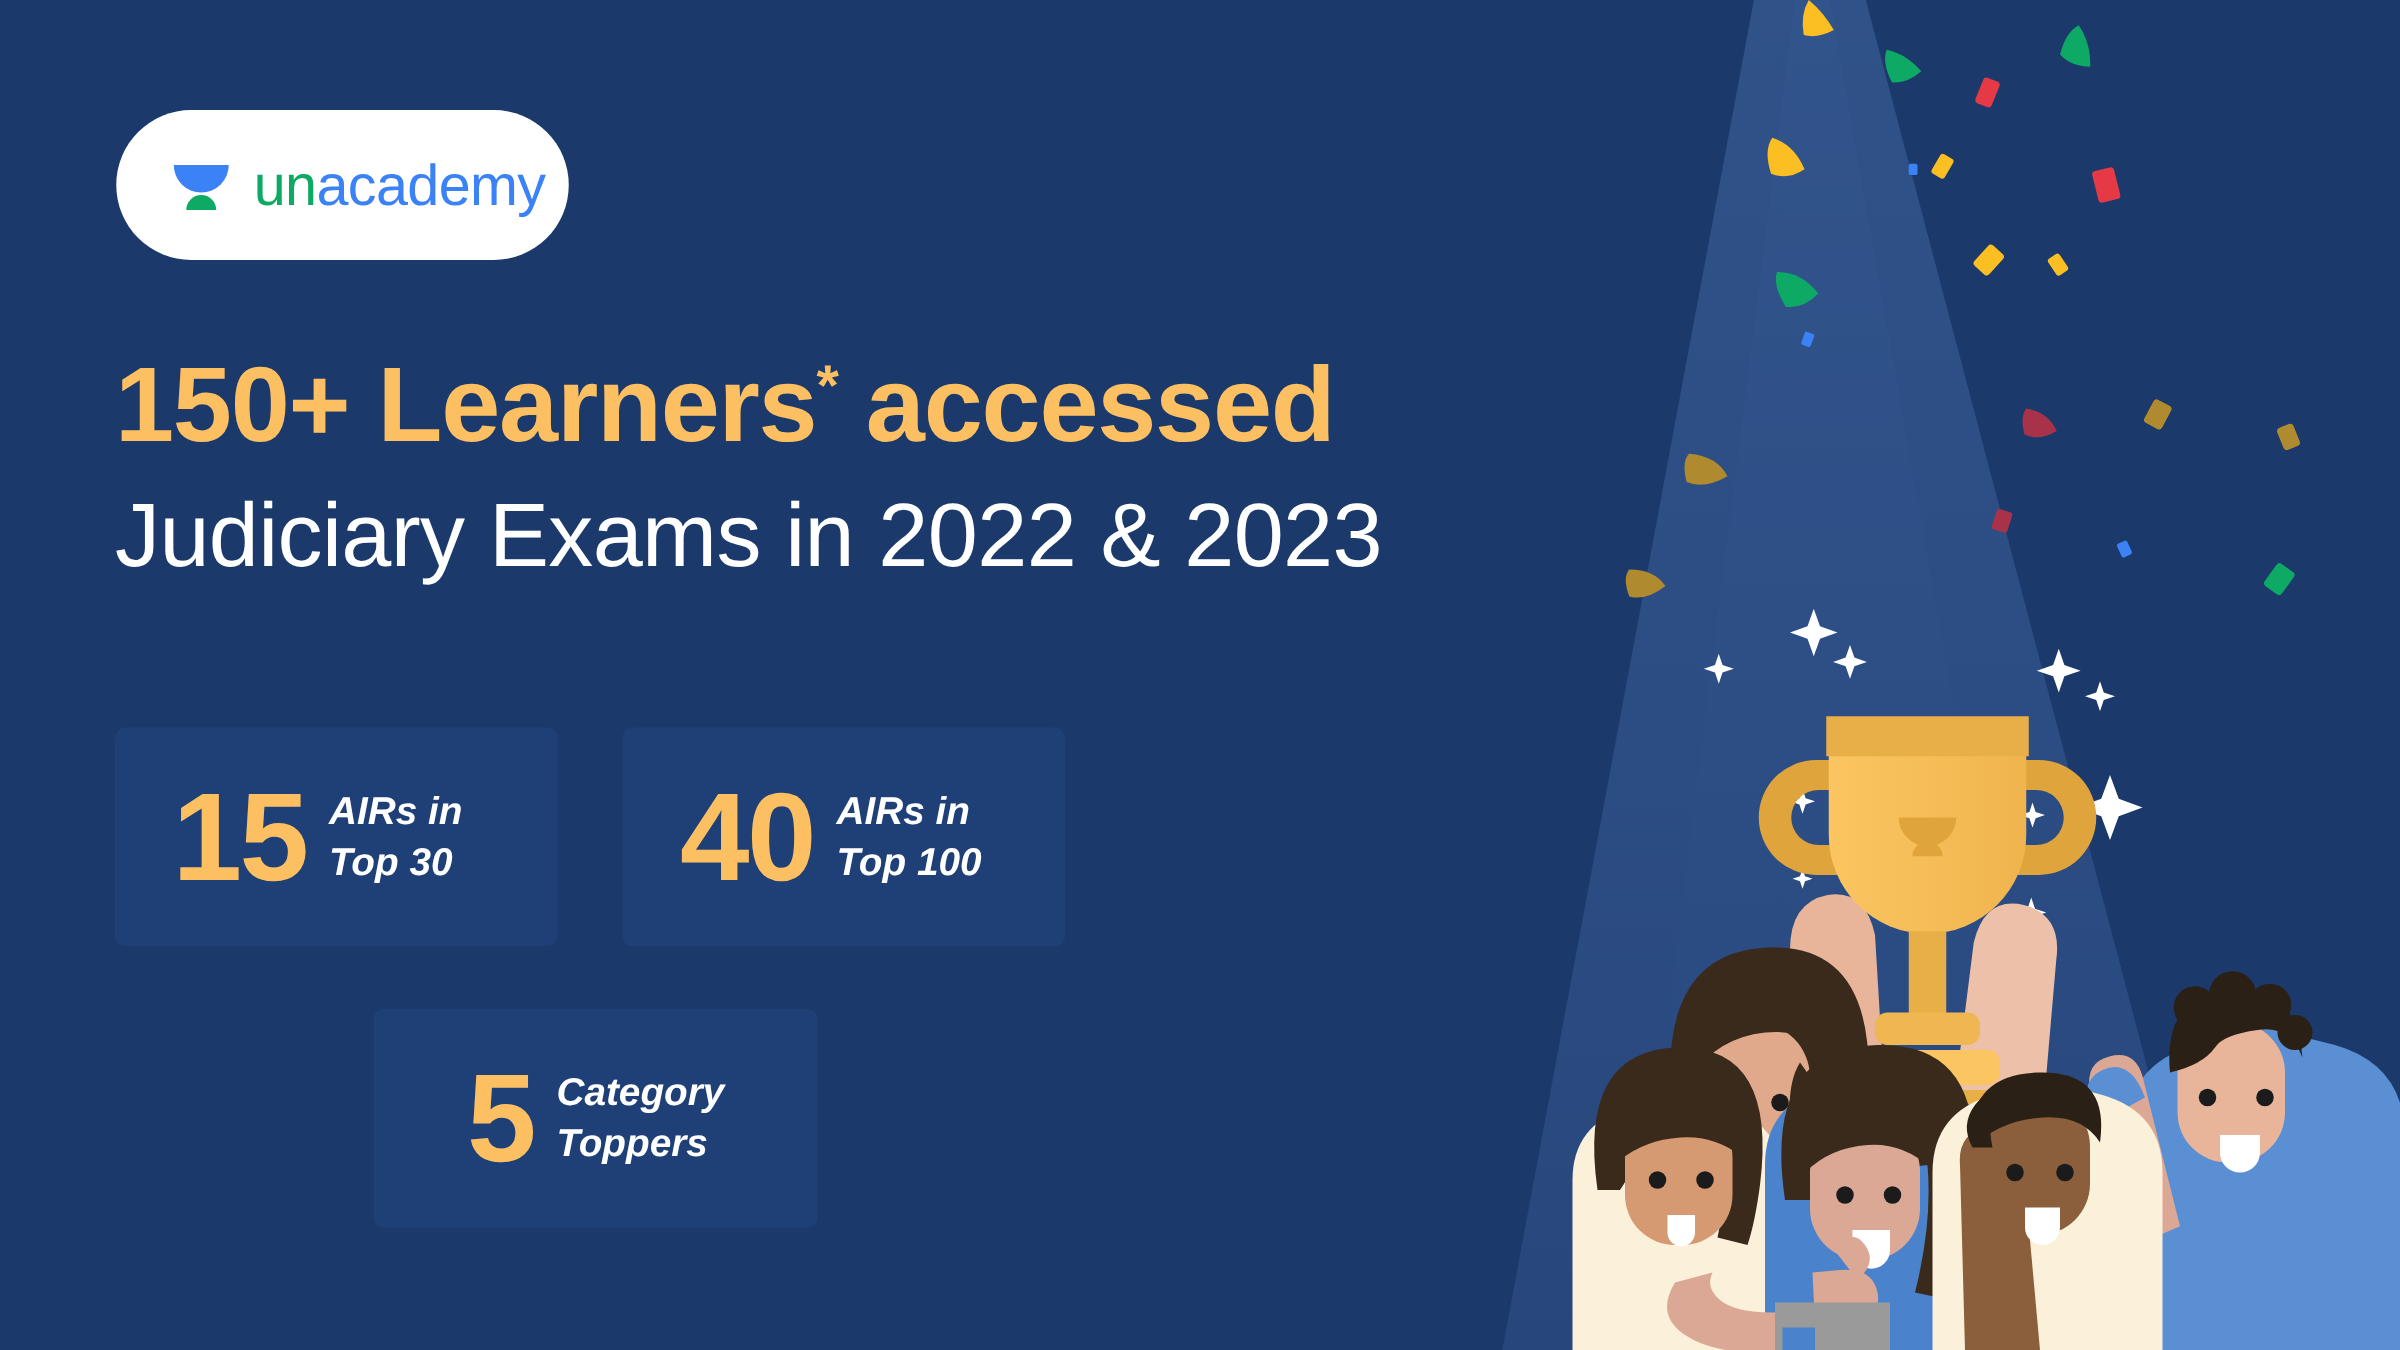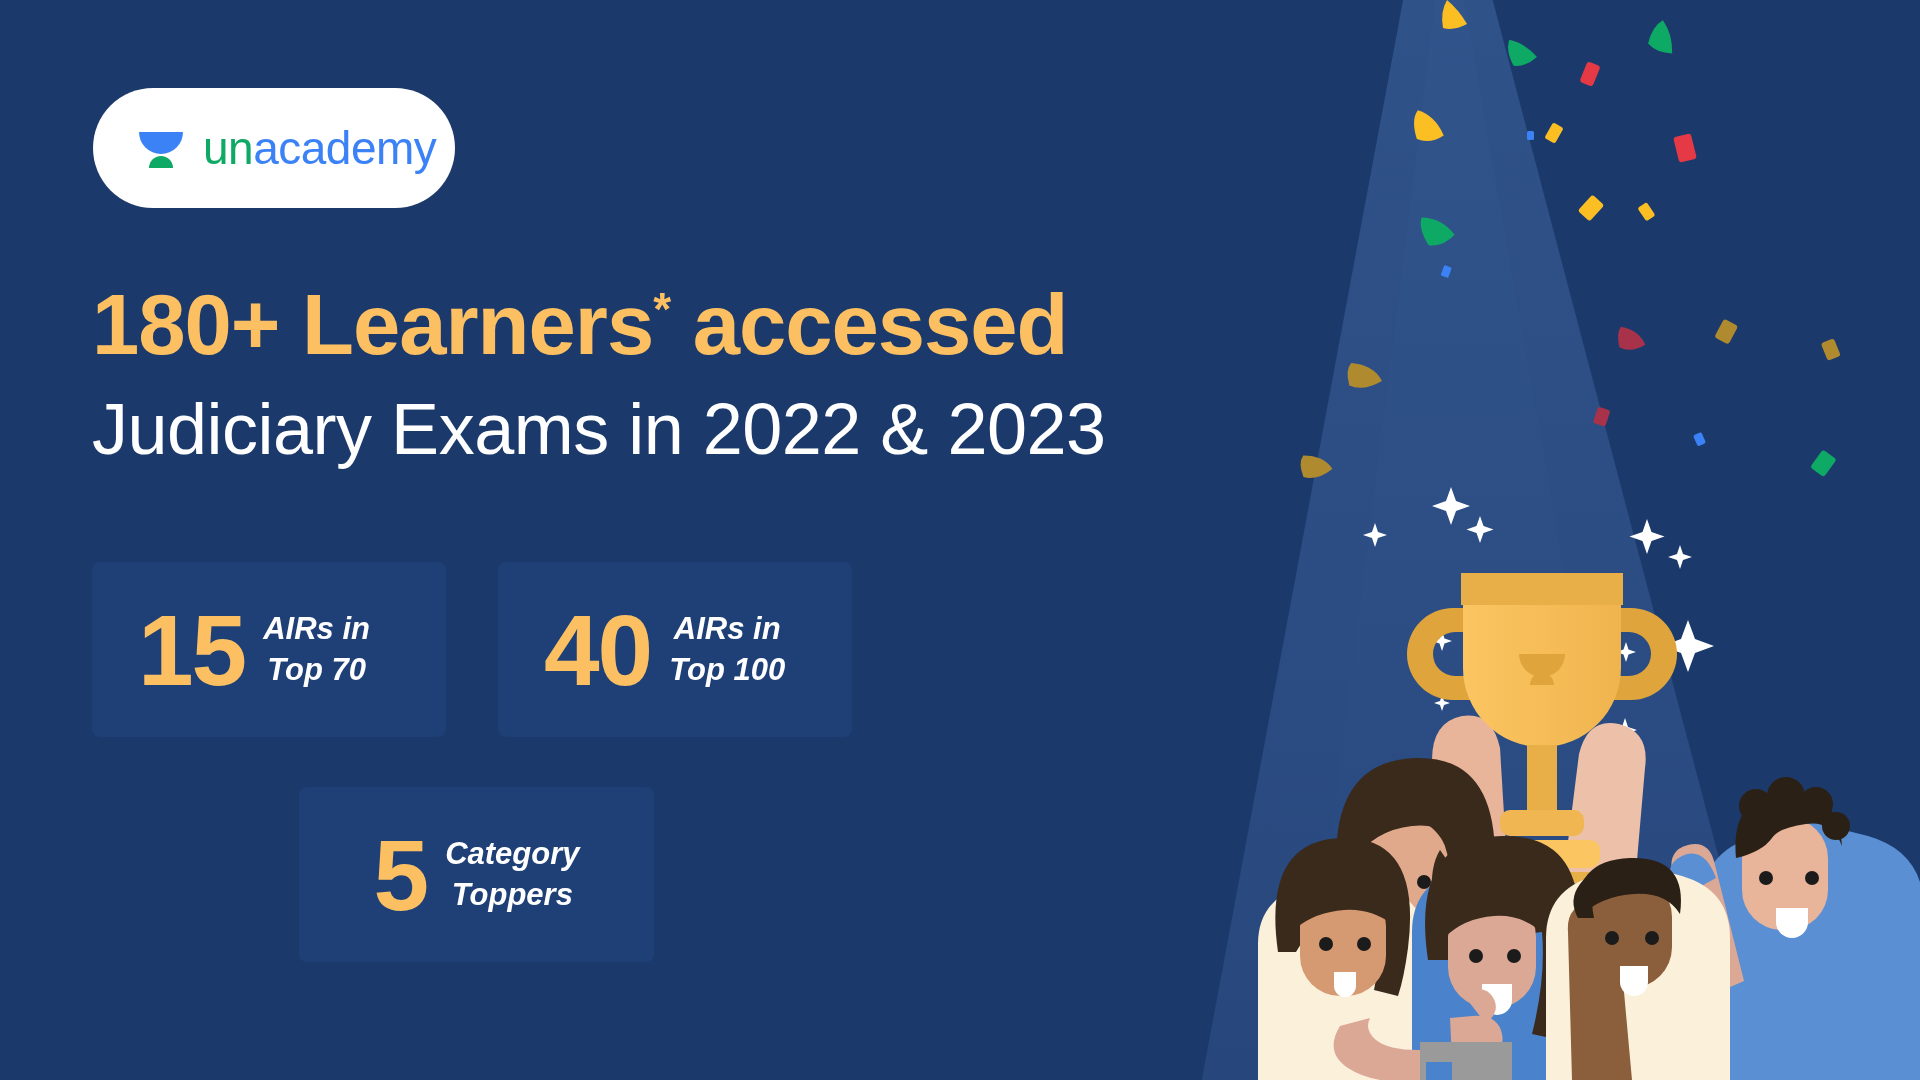--- a/index.html
+++ b/index.html
@@ -35,21 +35,21 @@
     color:#fcc062; font-size:85px; font-weight:700; line-height:1.0;
     letter-spacing:-1px; white-space:nowrap;
   }
   .h-star { font-size:46px; vertical-align:super; line-height:0; }
   .h-line2 {
     color:#ffffff; font-size:72px; font-weight:400; line-height:1.0;
     letter-spacing:-0.5px; margin-top:26px; white-space:nowrap;
   }
 
   
-  .stats { position:absolute; left:92px; top:562px; width:760px;text-align:center; }
+  .stats { position:absolute; left:92px; top:582px; width:760px; }
   .stat-row { display:flex; gap:52px; }
   .stat-row.second { margin-top:50px; padding-left:207px; }
   .stat-box {
     background:#1e4077; border-radius:8px;
     display:flex; align-items:center; gap:18px;
     padding:34px 30px 34px 46px; min-height:175px;
   }
   .stat-box.w1 { width:355px; }
   .stat-box.w2 { width:355px; }
   .stat-box.w3 { width:355px; justify-content:center; padding-left:30px; }
@@ -251,31 +251,31 @@
     <div class="logo-mark">
       <svg viewBox="0 0 52 52" width="52" height="52">
         <path d="M4 10 L48 10 A22 22 0 0 1 4 10 Z" fill="#3B82F6"></path>
         <path d="M14 46 A12 12 0 0 1 38 46 Z" fill="#0EA965"></path>
       </svg>
     </div>
     <div class="logo-word"><span class="logo-un">un</span><span class="logo-ac">academy</span></div>
   </div>
 
   <div class="headline">
-    <div class="h-line1"><span>180+ Learners</span><span class="h-star">*</span><span> accessed</span></div>
+    <div class="h-line1"><span>150+ Learners</span><span class="h-star">*</span><span> accessed</span></div>
     <div class="h-line2">Judiciary Exams in 2022 &amp; 2023</div>
   </div>
 
   <div class="stats">
     <div class="stat-row">
       <div class="stat-box w1">
         <div class="stat-num">15</div>
         <div class="stat-lbl">
           <div>AIRs in</div>
-          <div>Top 70</div>
+          <div>Top 30</div>
         </div>
       </div>
       <div class="stat-box w2">
         <div class="stat-num">40</div>
         <div class="stat-lbl">
           <div>AIRs in</div>
           <div>Top 100</div>
         </div>
       </div>
     </div>

